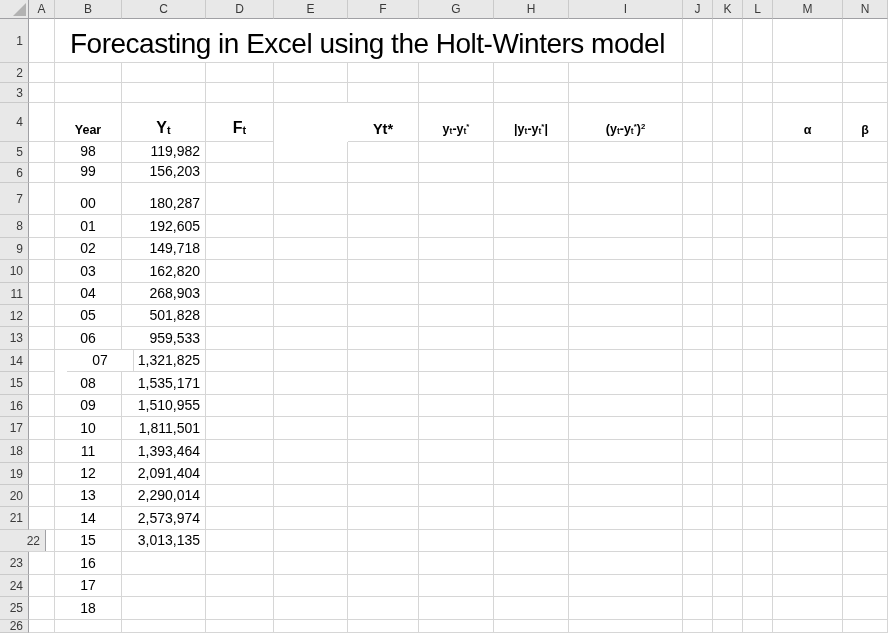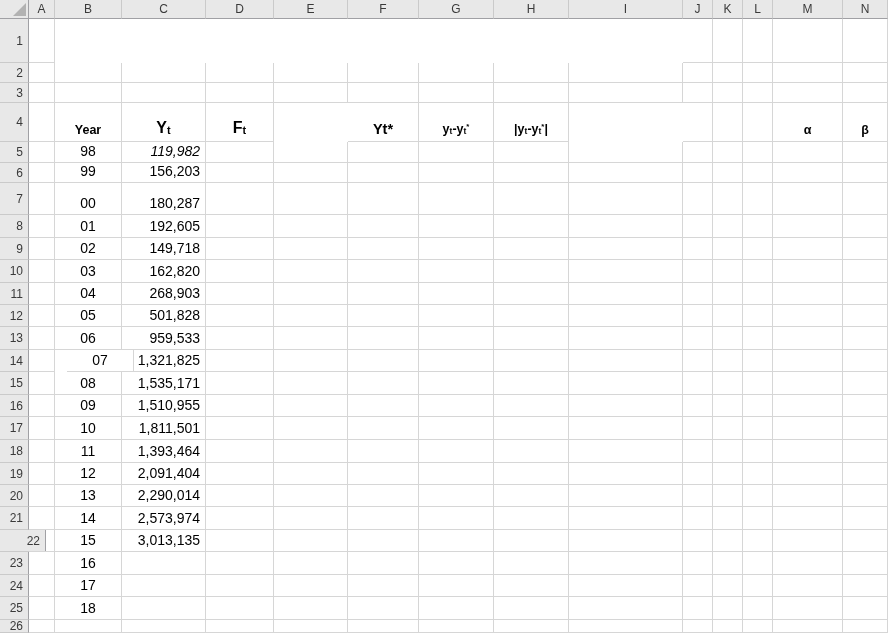--- a/index.html
+++ b/index.html
@@ -99,20 +99,23 @@
     <div class="hcell rowh" style="left: 0px; top: 440px; width: 29px; height: 23px;">18</div>
     <div class="hcell rowh" style="left: 0px; top: 463px; width: 29px; height: 22px;">19</div>
     <div class="hcell rowh" style="left: 0px; top: 485px; width: 29px; height: 22px;">20</div>
     <div class="hcell rowh" style="left: 0px; top: 507px; width: 29px; height: 23px;">21</div>
     <div class="hcell rowh" style="left: 0px; top: 530px; width: 46px; height: 22px;">22</div>
     <div class="hcell rowh" style="left: 0px; top: 552px; width: 29px; height: 23px;">23</div>
     <div class="hcell rowh" style="left: 0px; top: 575px; width: 29px; height: 22px;">24</div>
     <div class="hcell rowh" style="left: 0px; top: 597px; width: 29px; height: 23px;">25</div>
     <div class="hcell rowh" style="left: 0px; top: 620px; width: 29px; height: 13px;">26</div>
     <div class="cell" style="left: 29px; top: 19px; width: 26px; height: 44px;"></div>
+    <div class="cell titlecell" style="left: 55px; top: 19px; width: 628px; height: 44px;">
+      <span>Forecasting in Excel using the Holt-Winters model</span>
+    </div>
     <div class="cell" style="left: 683px; top: 19px; width: 30px; height: 44px;"></div>
     <div class="cell" style="left: 713px; top: 19px; width: 30px; height: 44px;"></div>
     <div class="cell" style="left: 743px; top: 19px; width: 30px; height: 44px;"></div>
     <div class="cell" style="left: 773px; top: 19px; width: 70px; height: 44px;"></div>
     <div class="cell" style="left: 843px; top: 19px; width: 45px; height: 44px;"></div>
     <div class="cell" style="left: 29px; top: 63px; width: 26px; height: 20px;"></div>
     <div class="cell" style="left: 55px; top: 63px; width: 67px; height: 20px;"></div>
     <div class="cell" style="left: 122px; top: 63px; width: 84px; height: 20px;"></div>
     <div class="cell" style="left: 206px; top: 63px; width: 68px; height: 20px;"></div>
     <div class="cell" style="left: 274px; top: 63px; width: 74px; height: 20px;"></div>
@@ -151,32 +154,35 @@
     </div>
     <div class="cell hdr4 hmd" style="left: 348px; top: 103px; width: 71px; height: 39px;">
       <span><span>Yt*</span></span>
     </div>
     <div class="cell hdr4 hsm" style="left: 494px; top: 103px; width: 75px; height: 39px;">
       <span><span>|y</span><span class="sub">t</span><span>-y</span><span class="sub">t</span><span class="sup">*</span><span>|</span></span>
     </div>
     <div class="cell hdr4 hsm" style="left: 419px; top: 103px; width: 75px; height: 39px;">
       <span><span>y</span><span class="sub">t</span><span>-y</span><span class="sub">t</span><span class="sup">*</span></span>
     </div>
+    <div class="cell hdr4 hsm" style="left: 569px; top: 103px; width: 114px; height: 39px;">
+      <span><span>(y</span><span class="sub">t</span><span>-y</span><span class="sub">t</span><span class="sup">*</span><span>)</span><span class="sup">2</span></span>
+    </div>
     <div class="cell" style="left: 683px; top: 103px; width: 30px; height: 39px;"></div>
     <div class="cell" style="left: 713px; top: 103px; width: 30px; height: 39px;"></div>
     <div class="cell" style="left: 743px; top: 103px; width: 30px; height: 39px;"></div>
     <div class="cell hdr4 hsm" style="left: 773px; top: 103px; width: 70px; height: 39px;">
       <span><span>α</span></span>
     </div>
     <div class="cell hdr4 hsm" style="left: 843px; top: 103px; width: 45px; height: 39px;">
       <span><span>β</span></span>
     </div>
     <div class="cell" style="left: 29px; top: 142px; width: 26px; height: 21px;"></div>
     <div class="cell" style="left: 55px; top: 142px; width: 67px; height: 21px;">98</div>
-    <div class="cell right" style="left: 122px; top: 142px; width: 84px; height: 21px; font-style: italic;">119,982</div>
+    <div class="cell right" style="left: 122px; top: 142px; width: 84px; height: 21px;">119,982</div>
     <div class="cell" style="left: 206px; top: 142px; width: 68px; height: 21px;"></div>
     <div class="cell" style="left: 274px; top: 142px; width: 74px; height: 21px;"></div>
     <div class="cell" style="left: 348px; top: 142px; width: 71px; height: 21px;"></div>
     <div class="cell" style="left: 419px; top: 142px; width: 75px; height: 21px;"></div>
     <div class="cell" style="left: 494px; top: 142px; width: 75px; height: 21px;"></div>
     <div class="cell" style="left: 569px; top: 142px; width: 114px; height: 21px;"></div>
     <div class="cell" style="left: 683px; top: 142px; width: 30px; height: 21px;"></div>
     <div class="cell" style="left: 713px; top: 142px; width: 30px; height: 21px;"></div>
     <div class="cell" style="left: 743px; top: 142px; width: 30px; height: 21px;"></div>
     <div class="cell" style="left: 773px; top: 142px; width: 70px; height: 21px;"></div>

